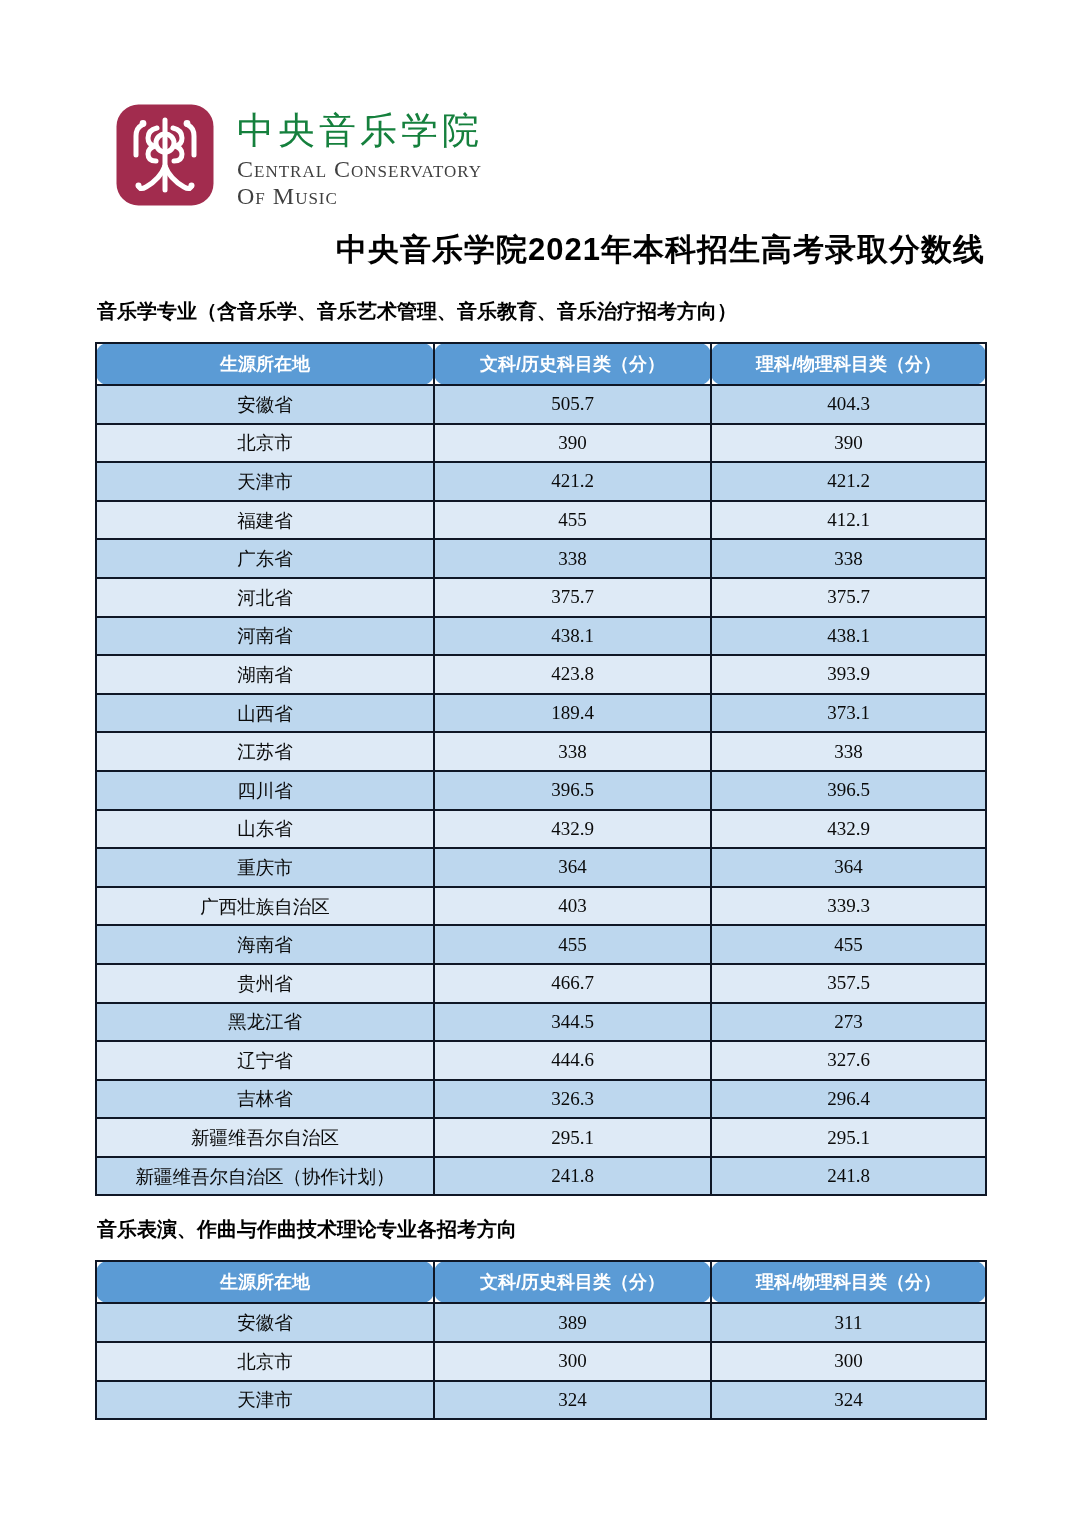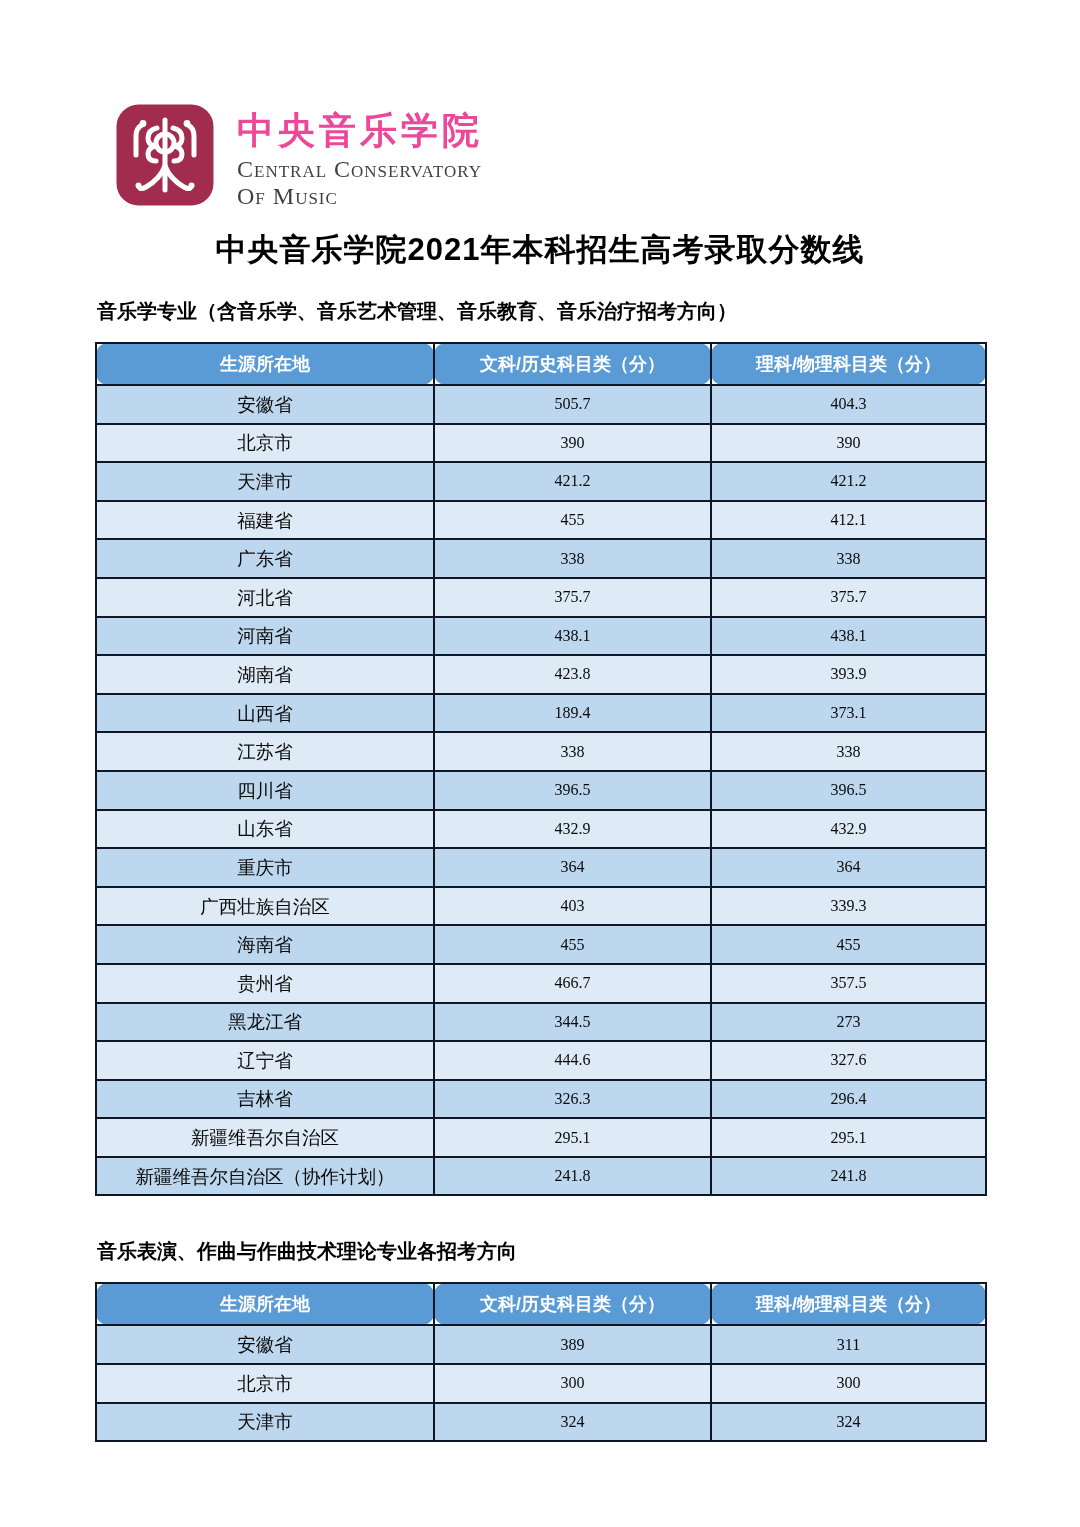--- a/index.html
+++ b/index.html
@@ -29,52 +29,52 @@
     width: 100px;
     height: 104px;
     flex: 0 0 auto;
   }
   .brand-text {
     margin-left: 22px;
     padding-top: 8px;
   }
   .brand-cn {
     font-size: 37px;
-    font-weight: bold;
+    font-weight: normal;
     letter-spacing: 4px;
     line-height: 1.1;
-    color: #ec4899;
+    color: #15803d;
   }
   .brand-en {
     font-family: "Liberation Serif", serif;
     font-variant: small-caps;
     font-size: 24px;
     line-height: 1.12;
     letter-spacing: 1px;
     color: #3f3f3f;
     margin-top: 4px;
   }
   
   .title {
     margin: 20px 0 0 0;
-    text-align: center;
+    text-align: right;
     font-size: 31px;
     font-weight: bold;
     letter-spacing: 1px;
     color: #000;
   }
   
   .section-title {
     margin: 27px 0 0 2px;
     font-size: 20px;
     font-weight: bold;
     color: #000;
   }
   .section-title.second {
-    margin-top: 42px;
+    margin-top: 20px;
   }
   
   table.scores {
     margin-top: 17px;
     width: 890px;
     table-layout: fixed;
     border-collapse: collapse;
   }
   table.scores th, table.scores td {
     border: 2px solid var(--border, #0f1726);
@@ -92,21 +92,21 @@
     height: 40px;
     border-radius: 12px;
   }
   table.scores td {
     height: 36.6px;
     font-size: 18.5px;
     color: #0a0a0a;
   }
   table.scores td.num {
     font-family: "Liberation Serif", serif;
-    font-size: 16px;
+    font-size: 19px;
   }
   table.scores tbody tr:nth-child(odd)  { background: var(--row-dark, #BDD7EE); }
   table.scores tbody tr:nth-child(even) { background: var(--row-light, #DEEAF6); }
 </style>
 </head>
 <body>
 
 <div class="page">
 
   <div class="brand">

